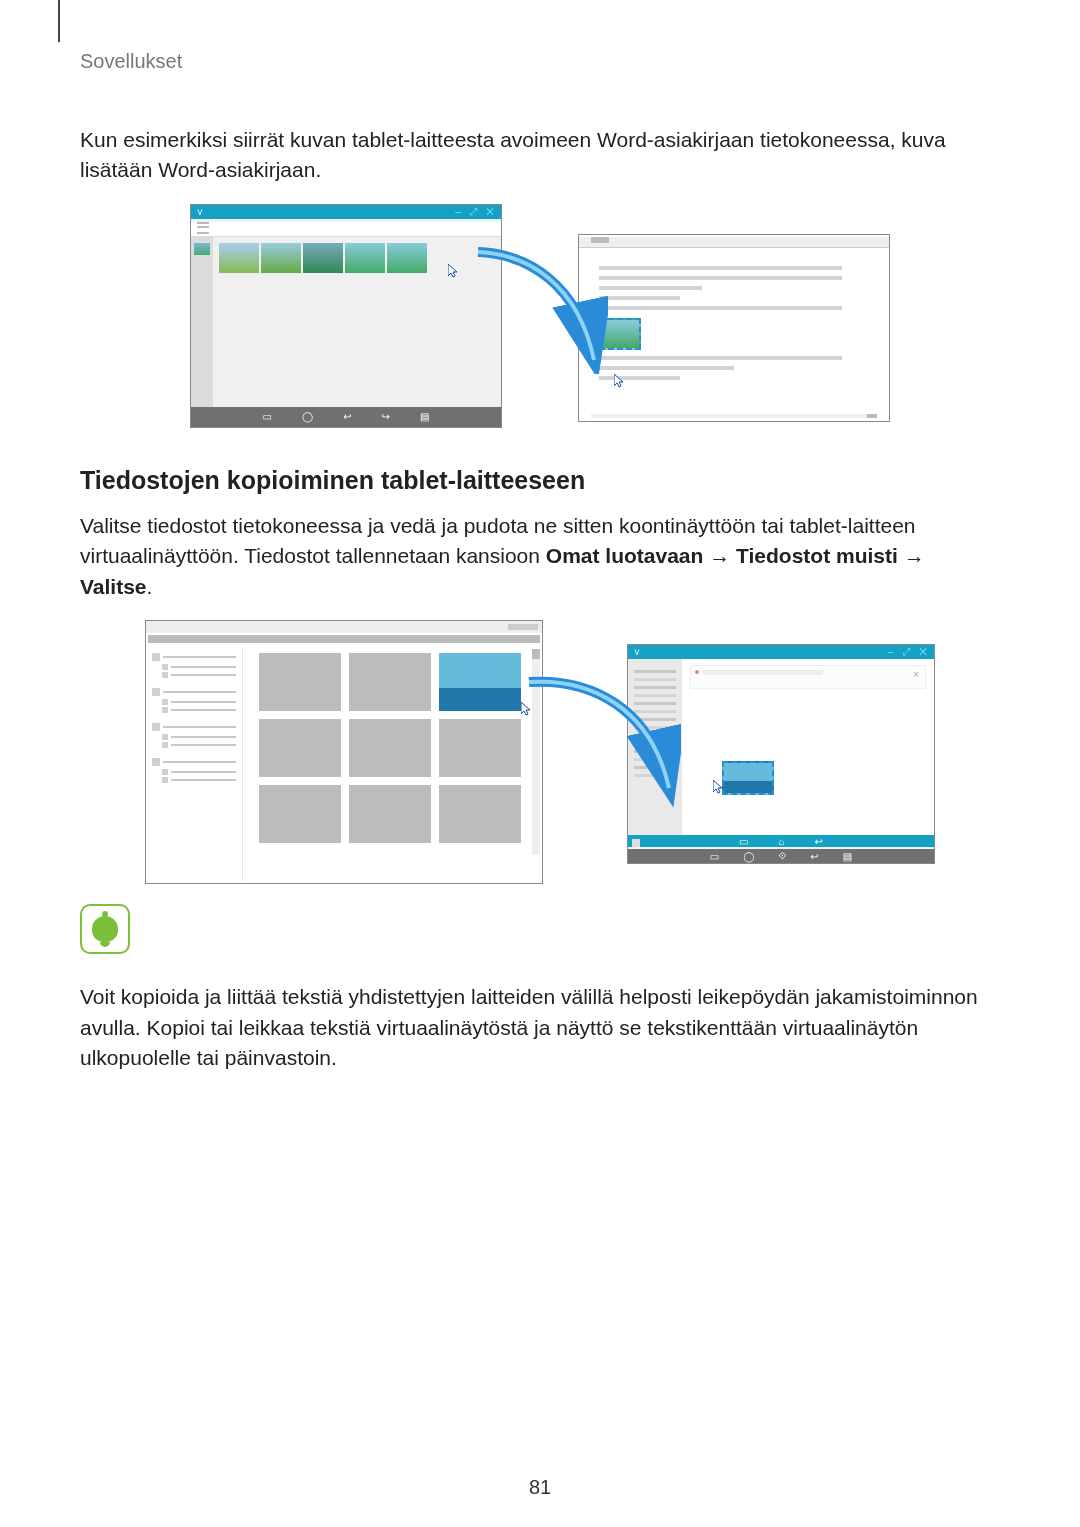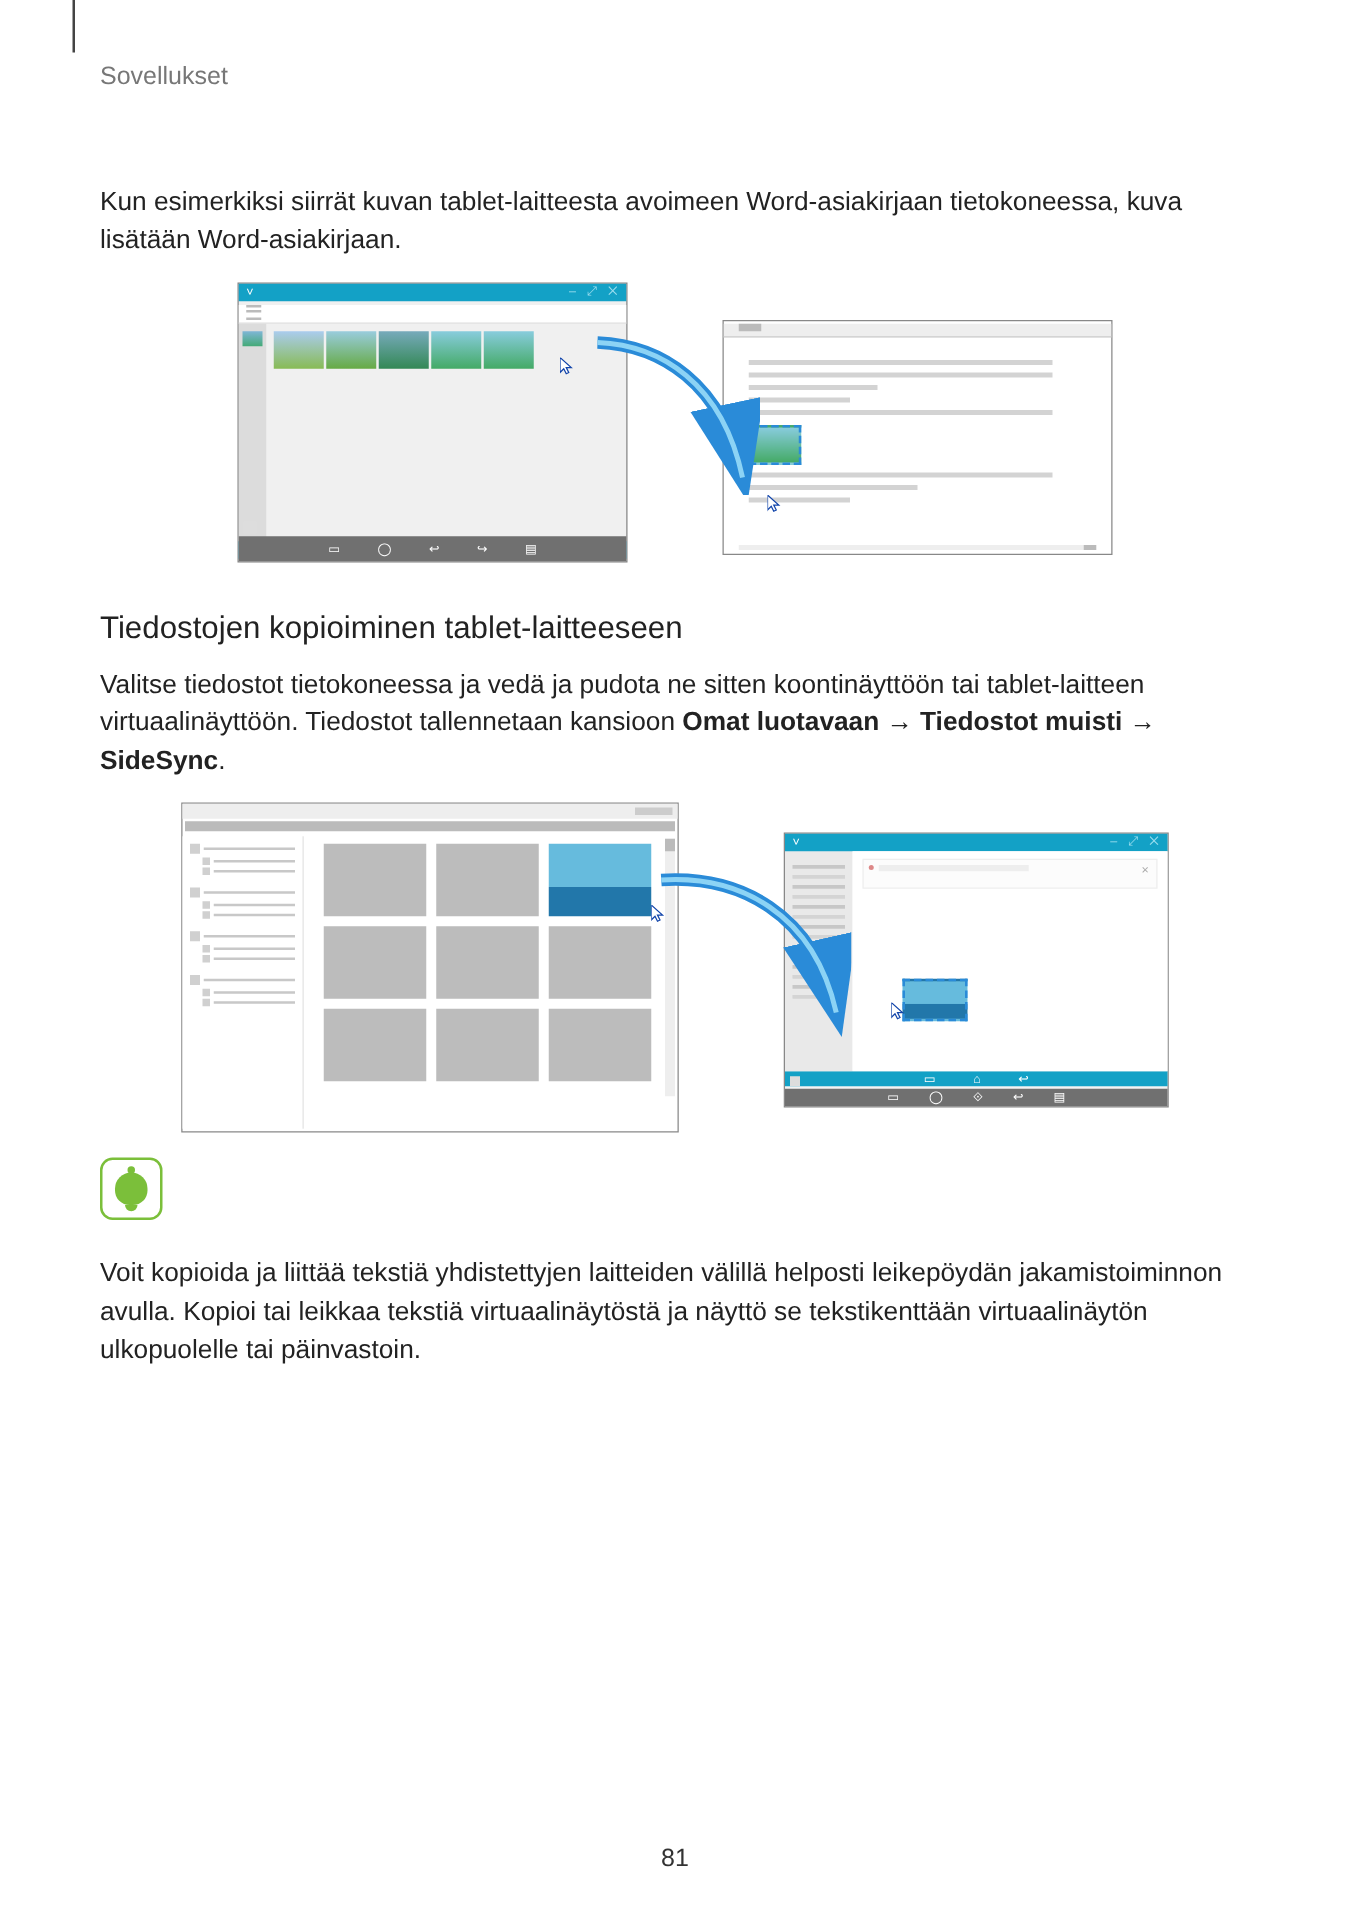--- a/index.html
+++ b/index.html
@@ -20,30 +20,30 @@
     position: absolute;
     left: 58px;
     top: 0;
     width: 2px;
     height: 42px;
     background: #444;
   }
   .header-label {
     font-size: 20px;
     color: #777;
-    margin-bottom: 74px;
+    margin-bottom: 52px;
   }
   .body-text {
     font-size: 21px;
     line-height: 1.45;
     margin-bottom: 18px;
   }
   h2 {
     font-size: 25px;
-    font-weight: normal;
+    font-weight: bold;
     margin: 32px 0 16px 0;
   }
   .page-num {
     position: absolute;
     bottom: 28px;
     left: 0; right: 0;
     text-align: center;
     font-size: 20px;
     color: #333;
   }
@@ -262,21 +262,21 @@
     <div class="cursor c1b">
         <svg viewBox="0 0 12 14">
           <path d="M0,0 L0,12 L3,9 L5,13 L7,12 L5,8 L9,8 Z" fill="#fff" stroke="#14a" stroke-width="1"></path>
         </svg>
       </div>
   </div>
 
   <h2>Tiedostojen kopioiminen tablet-laitteeseen</h2>
 
   <div class="body-text">
-    <span>Valitse tiedostot tietokoneessa ja vedä ja pudota ne sitten koontinäyttöön tai tablet-laitteen virtuaalinäyttöön. Tiedostot tallennetaan kansioon </span><b>Omat luotavaan</b><span> → </span><b>Tiedostot muisti</b><span> → </span><b>SideSync</b><span>.</span>
+    <span>Valitse tiedostot tietokoneessa ja vedä ja pudota ne sitten koontinäyttöön tai tablet-laitteen virtuaalinäyttöön. Tiedostot tallennetaan kansioon </span><b>Omat luotavaan</b><span> → </span><b>Tiedostot muisti</b><span> → </span><b>Valitse</b><span>.</span>
   </div>
 
 
   <div class="fig2">
     <div class="f2-pc">
       <div class="f2-pc-title"></div>
       <div class="f2-pc-addr"></div>
       <div class="f2-pc-body">
         <div class="f2-tree">
           <div class="folder-group">

